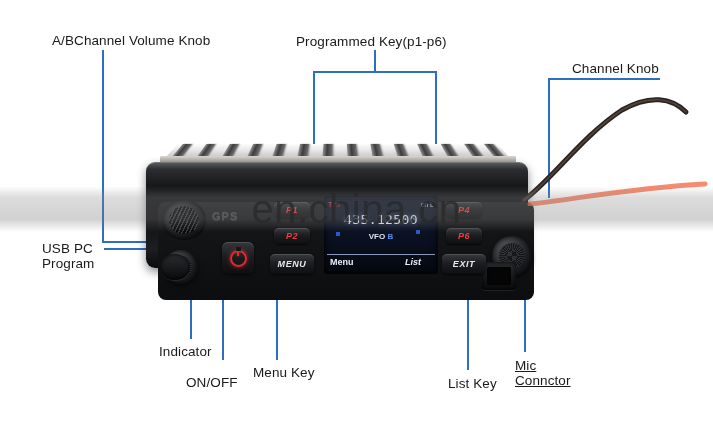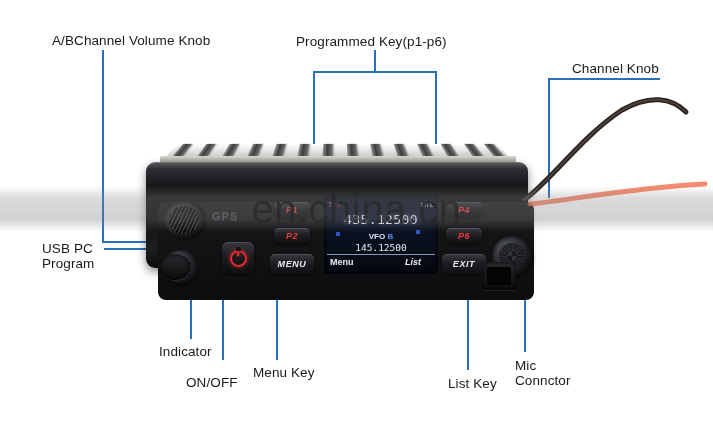--- a/index.html
+++ b/index.html
@@ -122,21 +122,21 @@
 
   <div class="lbl" style="left:52px;top:33px;">A/BChannel Volume Knob</div>
   <div class="lbl" style="left:296px;top:34px;">Programmed Key(p1-p6)</div>
   <div class="lbl" style="left:556px;top:61px;margin-left:16px;">Channel Knob</div>
   <div class="lbl" style="left:42px;top:241px;">USB PC
 Program</div>
   <div class="lbl" style="left:159px;top:344px;">Indicator</div>
   <div class="lbl" style="left:186px;top:375px;">ON/OFF</div>
   <div class="lbl" style="left:253px;top:365px;">Menu Key</div>
   <div class="lbl" style="left:448px;top:376px;">List Key</div>
-  <div class="lbl" style="left:515px;top:358px;">Mic
+  <div class="lbl" style="left:515px;top:358px;text-decoration:underline;">Mic
 Connctor</div>
 
   <div class="ln vln" style="left:102px;top:50px;height:192px;"></div>
   <div class="ln hln" style="left:102px;top:241px;width:62px;"></div>
   <div class="dot" style="left:161px;top:239px;"></div>
 
   <div class="ln vln" style="left:374px;top:50px;height:22px;"></div>
   <div class="ln hln" style="left:313px;top:71px;width:123px;"></div>
   <div class="ln vln" style="left:313px;top:71px;height:110px;"></div>
   <div class="ln vln" style="left:435px;top:71px;height:110px;"></div>
@@ -221,21 +221,20 @@
           <span class="lcd-ico">T m</span>
           <span>cn L</span>
         </div>
         <div class="lcd-freqa">435.12500</div>
         <div class="lcd-sq" style="left:12px;top:36px;"></div>
         <div class="lcd-sq" style="left:92px;top:34px;"></div>
         <div class="lcd-vfo">
           <span>VFO</span>
           <span class="b">B</span>
         </div>
-        <div class="lcd-freqb">145.12500</div>
         <div class="lcd-soft">
           <span class="s1">Menu</span>
           <span class="s2">List</span>
         </div>
       </div>
     </div>
   </div>
 
   <svg id="cables" viewBox="0 0 193 110">
     <path d="M4,104 C30,86 62,40 102,14 C130,-2 152,2 166,16" stroke="#2b2320" stroke-width="5" fill="none" stroke-linecap="round"></path>

